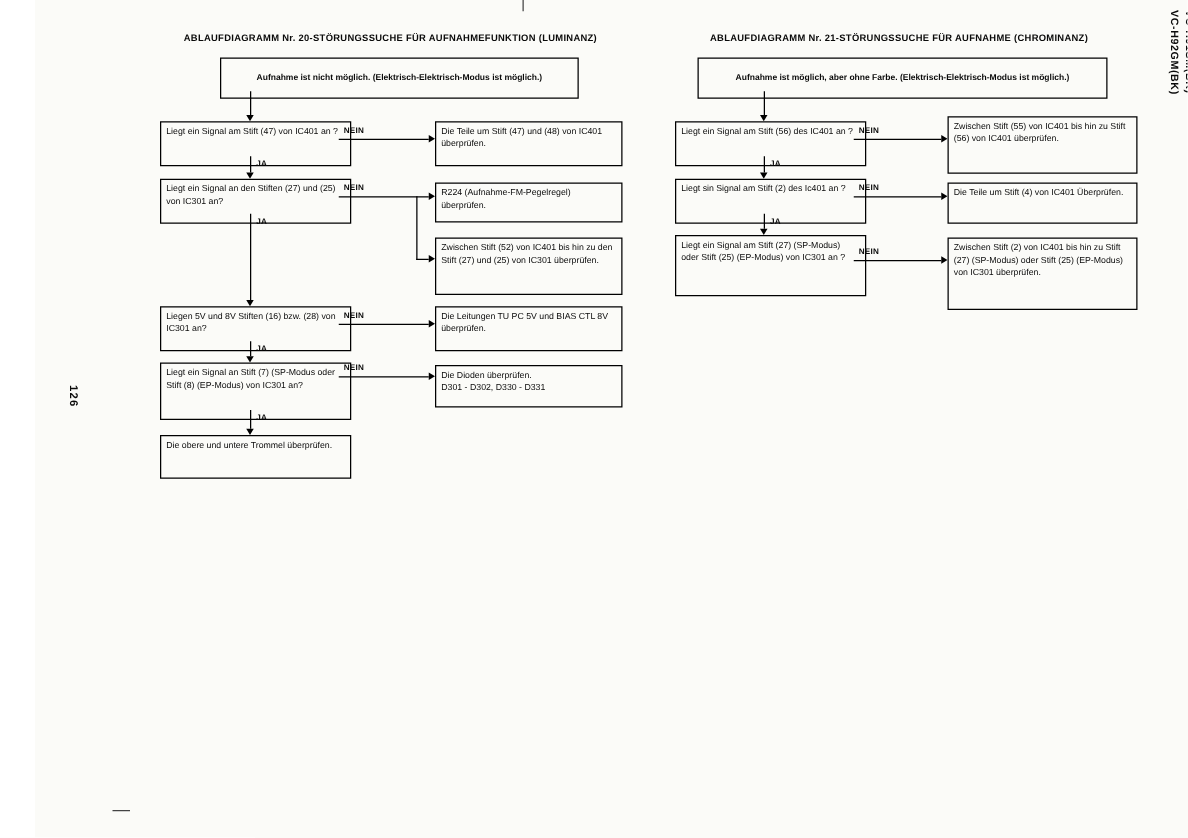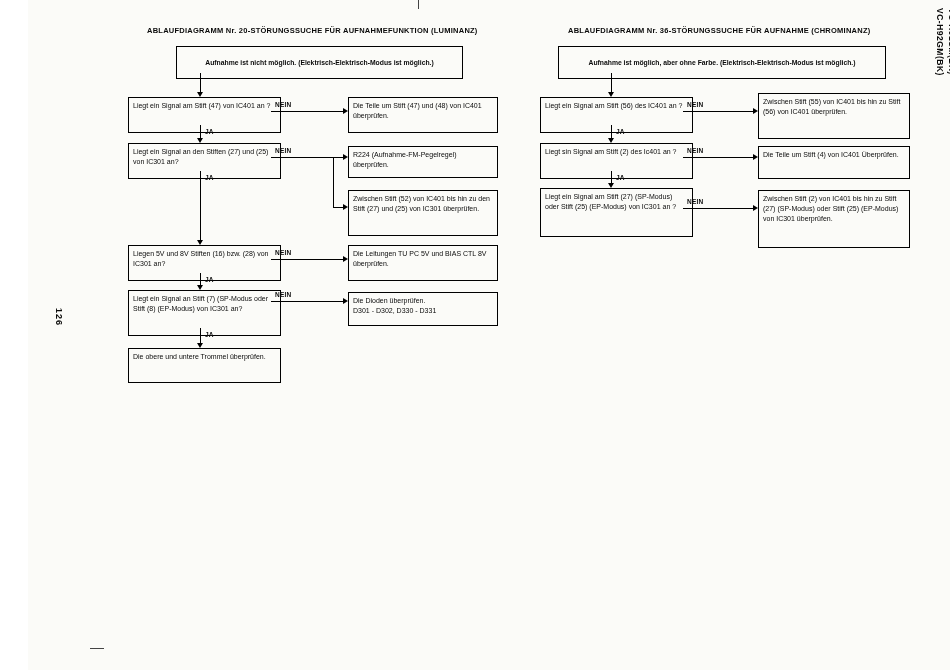--- a/index.html
+++ b/index.html
@@ -75,21 +75,21 @@
     <div class="fc-box" style="left:320px;top:292px;width:140px;height:26px">Die Dioden überprüfen.
 D301 - D302, D330 - D331</div>
     <div class="lbl" style="left:177px;top:331px">JA</div>
     <div class="vline" style="left:172px;top:328px;height:15px"></div>
     <div class="arr-d" style="left:169px;top:343px"></div>
 
     <div class="fc-box" style="left:100px;top:348px;width:143px;height:27px">Die obere und untere Trommel überprüfen.</div>
   </div>
 
   <div>
-    <div class="fc-title" style="left:540px;top:26px">ABLAUFDIAGRAMM Nr. 36-STÖRUNGSSUCHE FÜR AUFNAHME (CHROMINANZ)</div>
+    <div class="fc-title" style="left:540px;top:26px">ABLAUFDIAGRAMM Nr. 21-STÖRUNGSSUCHE FÜR AUFNAHME (CHROMINANZ)</div>
 
     <div class="fc-box fc-start" style="left:530px;top:46px;width:318px;height:27px">Aufnahme ist möglich, aber ohne Farbe. (Elektrisch-Elektrisch-Modus ist möglich.)</div>
 
     <div class="vline" style="left:583px;top:73px;height:19px"></div>
     <div class="arr-d" style="left:580px;top:92px"></div>
 
     <div class="fc-box" style="left:512px;top:97px;width:143px;height:28px">Liegt ein Signal am Stift (56) des IC401 an ?</div>
     <div class="lbl" style="left:659px;top:101px">NEIN</div>
     <div class="hline" style="left:655px;top:111px;width:70px"></div>
     <div class="arr-r" style="left:725px;top:108px"></div>

